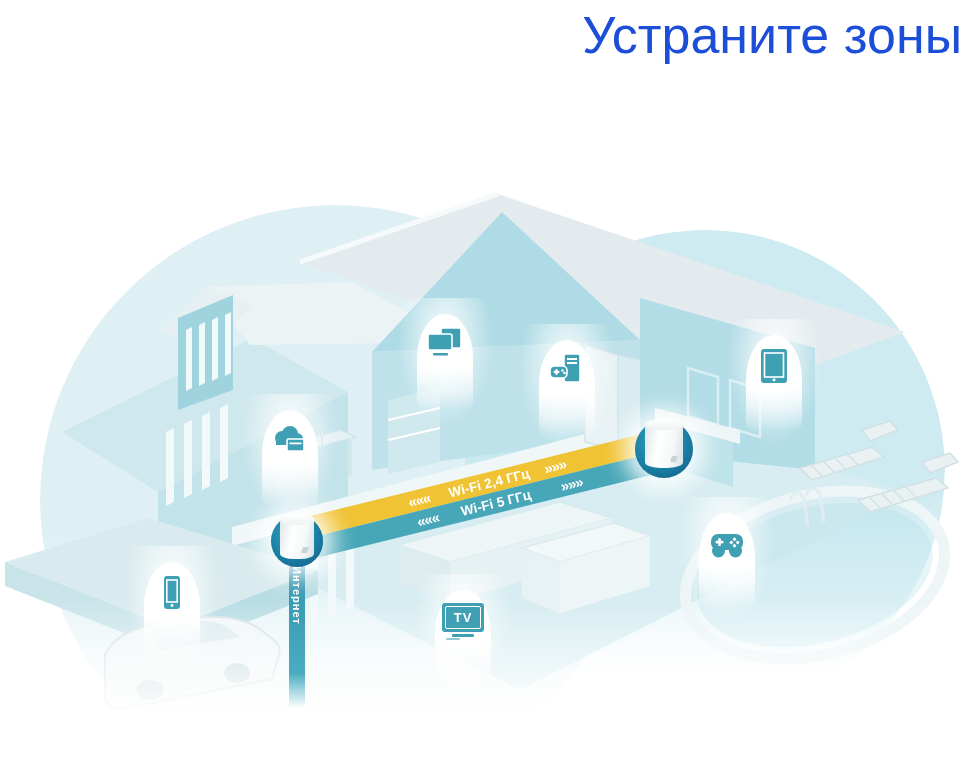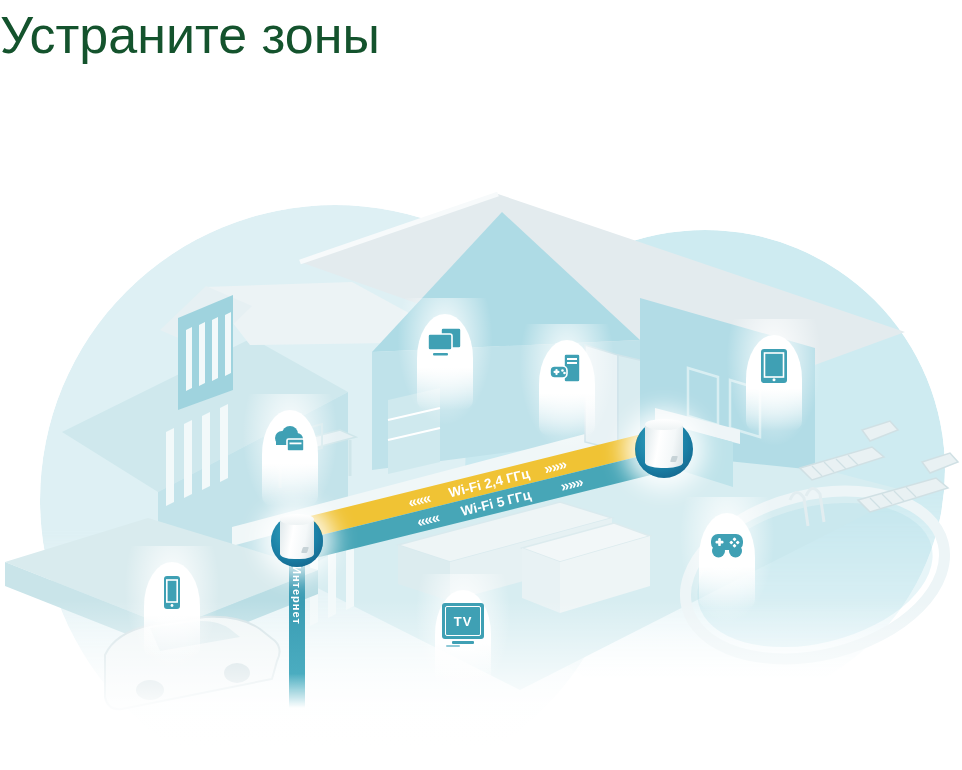--- a/index.html
+++ b/index.html
@@ -1,20 +1,20 @@
 <!DOCTYPE html>
 <html><head>
 <meta charset="utf-8">
 <style>
   html,body{margin:0;padding:0;background:#fff;}
   .canvas{position:relative;width:962px;height:770px;background:#ffffff;overflow:hidden;
           font-family:"Liberation Sans", sans-serif;}
 
   
-  .title{position:absolute;top:4px;left:0;width:100%;text-align:left;color:#14532d;
+  .title{position:absolute;top:4px;left:0;width:100%;text-align:right;color:#1d4ed8;
          font-size:52px;line-height:62px;font-weight:400;letter-spacing:0;}
 
   
   .scene{position:absolute;inset:0;}
 
   
   .cov{position:absolute;border-radius:50%;
        -webkit-mask-image:linear-gradient(180deg,#000 55%,rgba(0,0,0,0) 94%);
        mask-image:linear-gradient(180deg,#000 55%,rgba(0,0,0,0) 94%);}
   .cov-left{left:40px;top:205px;width:590px;height:590px;background:rgba(213,236,241,.78);z-index:0;}
@@ -66,21 +66,21 @@
   
   .pin{position:absolute;width:56px;height:96px;z-index:4;
        border-radius:28px 28px 10px 10px / 44px 44px 10px 10px;
        background:linear-gradient(180deg,#ffffff 0%,#ffffff 56%,rgba(255,255,255,.45) 82%,rgba(255,255,255,0) 100%);}
   .pin::before{content:'';position:absolute;inset:-16px -20px;z-index:-1;
        background:radial-gradient(ellipse at 50% 32%,rgba(255,255,255,.95) 0%,rgba(255,255,255,0) 70%);}
   .pin .ic{position:absolute;left:50%;top:13px;transform:translateX(-50%);}
 
   
   .tv-ic{width:42px;height:44px;position:relative;}
-  .tv-screen{position:relative;width:42px;height:36px;background:#3fa0b4;border-radius:3px;}
+  .tv-screen{position:relative;width:42px;height:29px;background:#3fa0b4;border-radius:3px;}
   .tv-frame{position:absolute;inset:3px;border:1.5px solid #fff;border-radius:2px;
             display:flex;align-items:center;justify-content:center;
             color:#fff;font-size:13px;font-weight:700;letter-spacing:1px;}
   .tv-stand{margin:2px auto 0;width:22px;height:3px;background:#3fa0b4;border-radius:1px;}
   .tv-base{margin:1px auto 0 4px;width:14px;height:2px;background:#8fc9d6;border-radius:1px;}
 </style>
 </head>
 <body>
 
 <div class="canvas">

